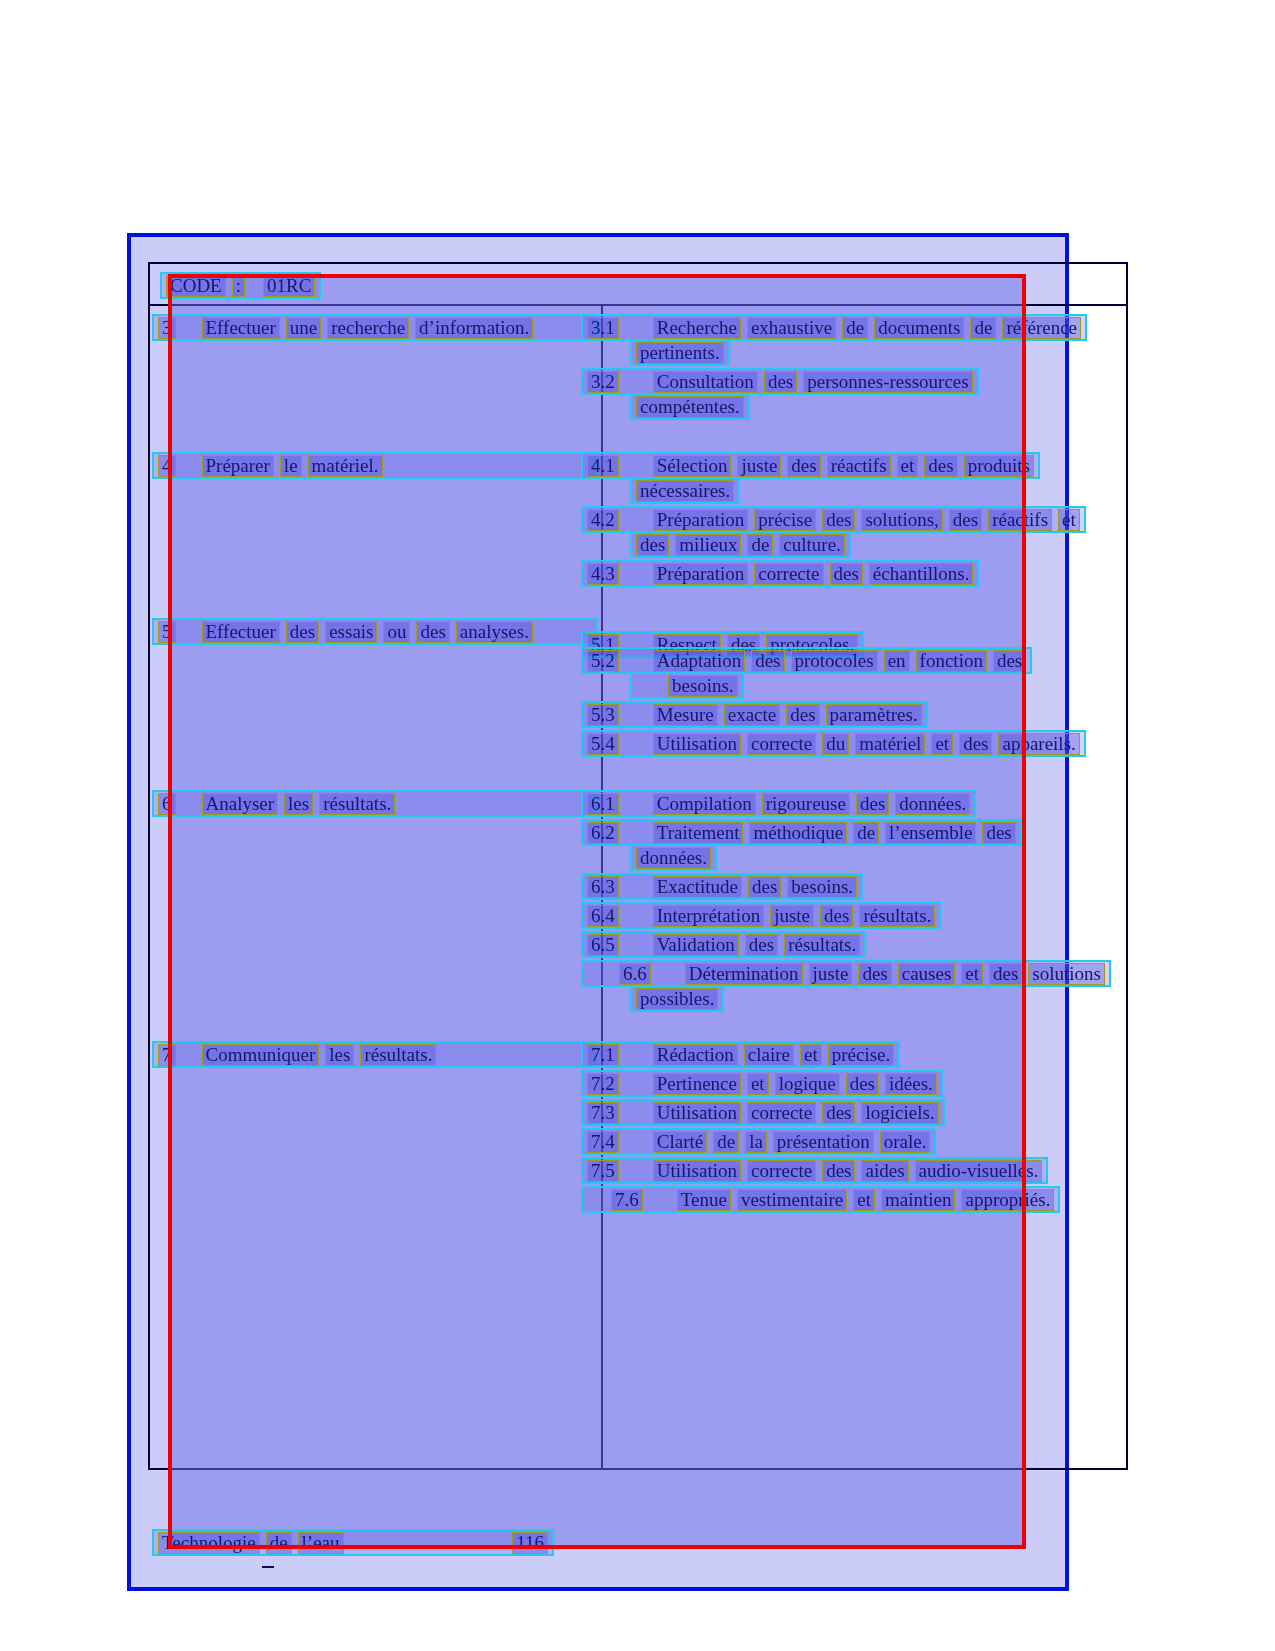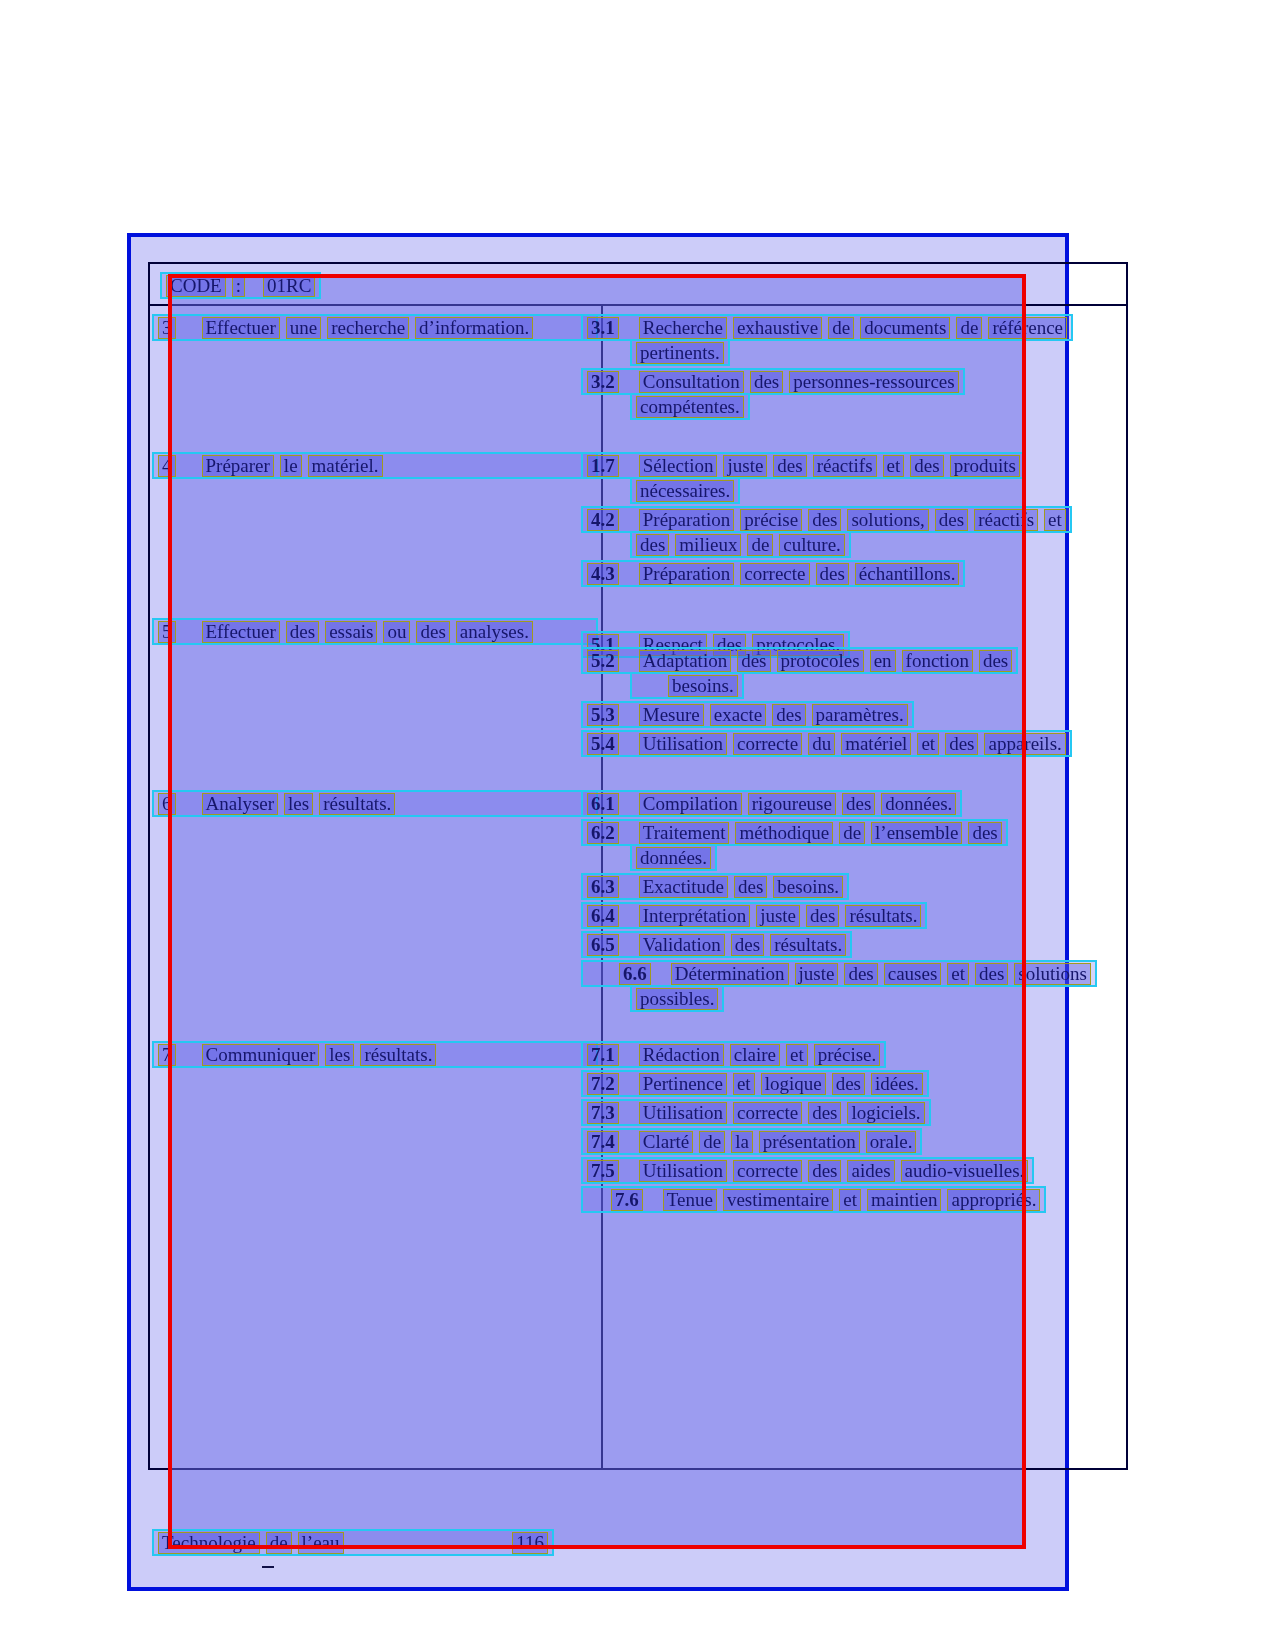--- a/index.html
+++ b/index.html
@@ -43,21 +43,21 @@
     position:absolute;display:flex;align-items:center;gap:6px;
     padding:1px 4px;height:27px;box-sizing:border-box;white-space:nowrap;
     border:2px solid var(--c-line-box);background:rgba(100,100,235,0.28);z-index:4;
   }
   .w{
     display:inline-block;padding:0 3px;
     border:1px solid var(--c-word-box);background:rgba(70,70,220,0.34);
     color:var(--c-text);font-size:19px;line-height:20px;font-weight:500;
   }
   .num-left{margin-right:20px;}
-  .num-right{margin-right:14px;font-weight:bold;}
+  .num-right{margin-right:28px;}
   .lb-left{width:446px;}
   .footer-line{left:152px;top:1529px;width:402px;}
   .spacer{flex:1;}
   .code-line{left:160px;top:272px;}
   .code-val{margin-left:12px;}
   .tick{
     position:absolute;left:262px;top:1566px;width:12px;height:2px;
     background:#101048;z-index:4;
   }
 </style>
@@ -109,21 +109,21 @@
       <div class="lb" style="left: 630px; top: 393px;">
         <span class="w">compétentes.</span>
       </div>
       <div class="lb lb-left" style="left: 152px; top: 452px;">
         <span class="w num-left">4</span>
         <span class="w">Préparer</span>
         <span class="w">le</span>
         <span class="w">matériel.</span>
       </div>
       <div class="lb" style="left: 581px; top: 452px;">
-        <span class="w num-right">1.7</span>
+        <span class="w num-right">4.1</span>
         <span class="w">Sélection</span>
         <span class="w">juste</span>
         <span class="w">des</span>
         <span class="w">réactifs</span>
         <span class="w">et</span>
         <span class="w">des</span>
         <span class="w">produits</span>
       </div>
       <div class="lb" style="left: 630px; top: 477px;">
         <span class="w">nécessaires.</span>

